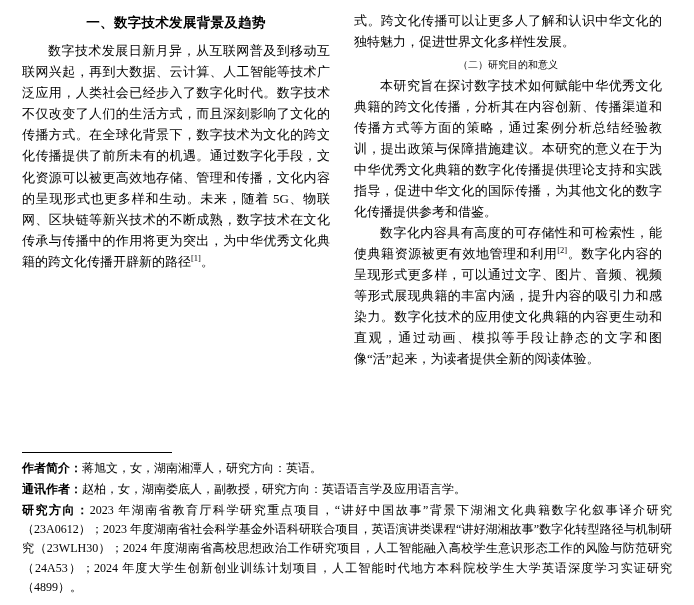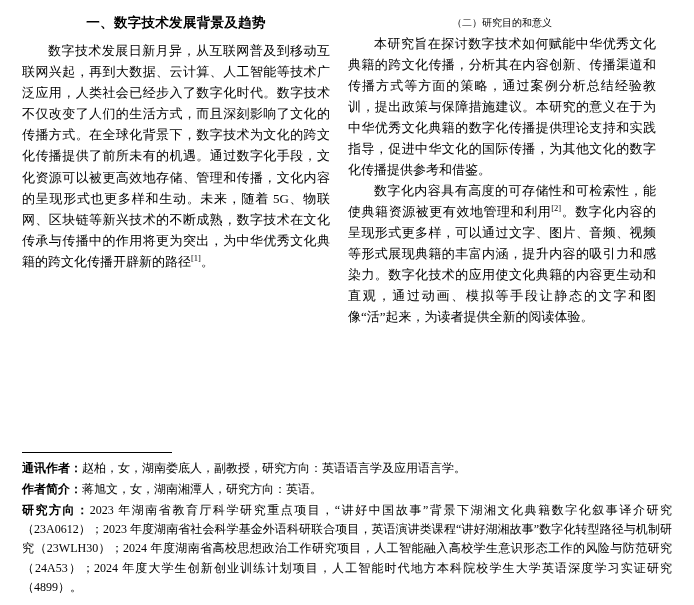--- a/index.html
+++ b/index.html
@@ -17,21 +17,21 @@
   .page {
     position: relative;
     width: 694px;
     height: 605px;
     box-sizing: border-box;
     padding: 10px 22px 8px 22px;
   }
   .columns {
     display: flex;
     flex-direction: row;
-    gap: 18px;
+    gap: 24px;
     height: 470px;
   }
   .col {
     width: 308px;
     box-sizing: border-box;
   }
   .col-left {
     display: flex;
     flex-direction: column;
   }
@@ -105,37 +105,38 @@
 
     <div class="col col-left">
       <h2 class="sec">一、数字技术发展背景及趋势</h2>
 
       <p class="body"><span>数字技术发展日新月异，从互联网普及到移动互联网兴起，再到大数据、云计算、人工智能等技术广泛应用，人类社会已经步入了数字化时代。数字技术不仅改变了人们的生活方式，而且深刻影响了文化的传播方式。在全球化背景下，数字技术为文化的跨文化传播提供了前所未有的机遇。通过数字化手段，文化资源可以被更高效地存储、管理和传播，文化内容的呈现形式也更多样和生动。未来，随着 5G、物联网、区块链等新兴技术的不断成熟，数字技术在文化传承与传播中的作用将更为突出，为中华优秀文化典籍的跨文化传播开辟新的路径</span><sup>[1]</sup><span>。</span></p>
 
 
     </div>
 
     <div class="col col-right">
+      <p class="body cont">式。跨文化传播可以让更多人了解和认识中华文化的独特魅力，促进世界文化多样性发展。</p>
 
       <h3 class="subsec">（二）研究目的和意义</h3>
 
       <p class="body">本研究旨在探讨数字技术如何赋能中华优秀文化典籍的跨文化传播，分析其在内容创新、传播渠道和传播方式等方面的策略，通过案例分析总结经验教训，提出政策与保障措施建议。本研究的意义在于为中华优秀文化典籍的数字化传播提供理论支持和实践指导，促进中华文化的国际传播，为其他文化的数字化传播提供参考和借鉴。</p>
 
 
 
       <p class="body"><span>数字化内容具有高度的可存储性和可检索性，能使典籍资源被更有效地管理和利用</span><sup>[2]</sup><span>。数字化内容的呈现形式更多样，可以通过文字、图片、音频、视频等形式展现典籍的丰富内涵，提升内容的吸引力和感染力。数字化技术的应用使文化典籍的内容更生动和直观，通过动画、模拟等手段让静态的文字和图像“活”起来，为读者提供全新的阅读体验。</span></p>
     </div>
 
   </div>
 
   <div class="footer-wide">
     <hr class="rule">
 
     <div class="footnotes">
+      <p class="fn"><span class="fn-label">作者简介：</span><span>蒋旭文，女，湖南湘潭人，研究方向：英语。</span></p>
+
       <p class="fn"><span class="fn-label">通讯作者：</span><span>赵柏，女，湖南娄底人，副教授，研究方向：英语语言学及应用语言学。</span></p>
-
-      <p class="fn"><span class="fn-label">作者简介：</span><span>蒋旭文，女，湖南湘潭人，研究方向：英语。</span></p>
 
       <p class="fn"><span class="fn-label">研究方向：</span><span>2023 年湖南省教育厅科学研究重点项目，“讲好中国故事”背景下湖湘文化典籍数字化叙事译介研究（23A0612）；2023 年度湖南省社会科学基金外语科研联合项目，英语演讲类课程“讲好湖湘故事”数字化转型路径与机制研究（23WLH30）；2024 年度湖南省高校思想政治工作研究项目，人工智能融入高校学生意识形态工作的风险与防范研究（24A53）；2024 年度大学生创新创业训练计划项目，人工智能时代地方本科院校学生大学英语深度学习实证研究（4899）。</span></p>
     </div>
   </div>
 
 </div>
 
 </body></html>

